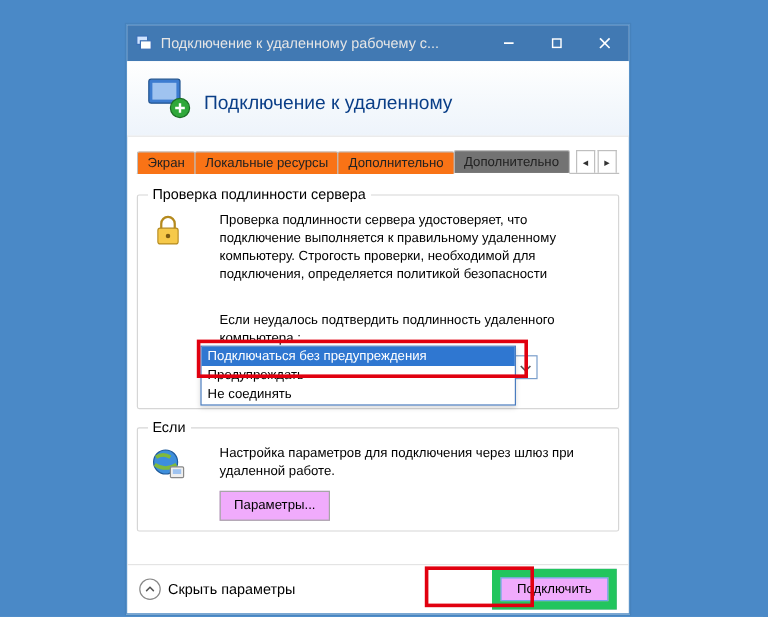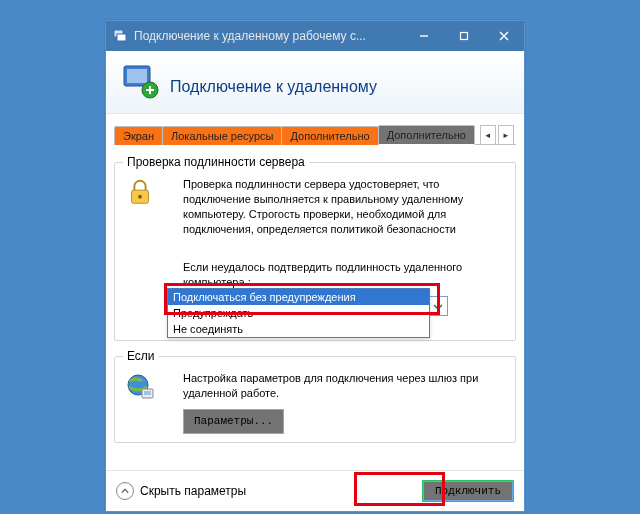--- a/index.html
+++ b/index.html
@@ -171,31 +171,30 @@
     padding: 2px 5px;
     font-size: 11px;
     white-space: nowrap;
   }
   .dropdown .opt.sel {
     background: #2f77d1;
     color: #fff;
   }
   
   .winbtn {
-    background: #737373;
+    background: #f0abfc;
     border: 1px solid #a6a6a6;
     padding: 4px 10px;
     font-size: 11px;
     min-width: 70px;
     text-align: center;
     display: inline-block;
-    font-family: Liberation Mono, monospace;
   }
   .winbtn.default {
-    border: 1px solid #22c55e;
+    border: 7px solid #22c55e;
     box-shadow: inset 0 0 0 1px #6aa7e8;
     text-align: center;
   }
   
   .footer {
     border-top: 1px solid #e4e4e4;
     height: 40px;
     display: flex;
     align-items: center;
     padding: 0 10px;

